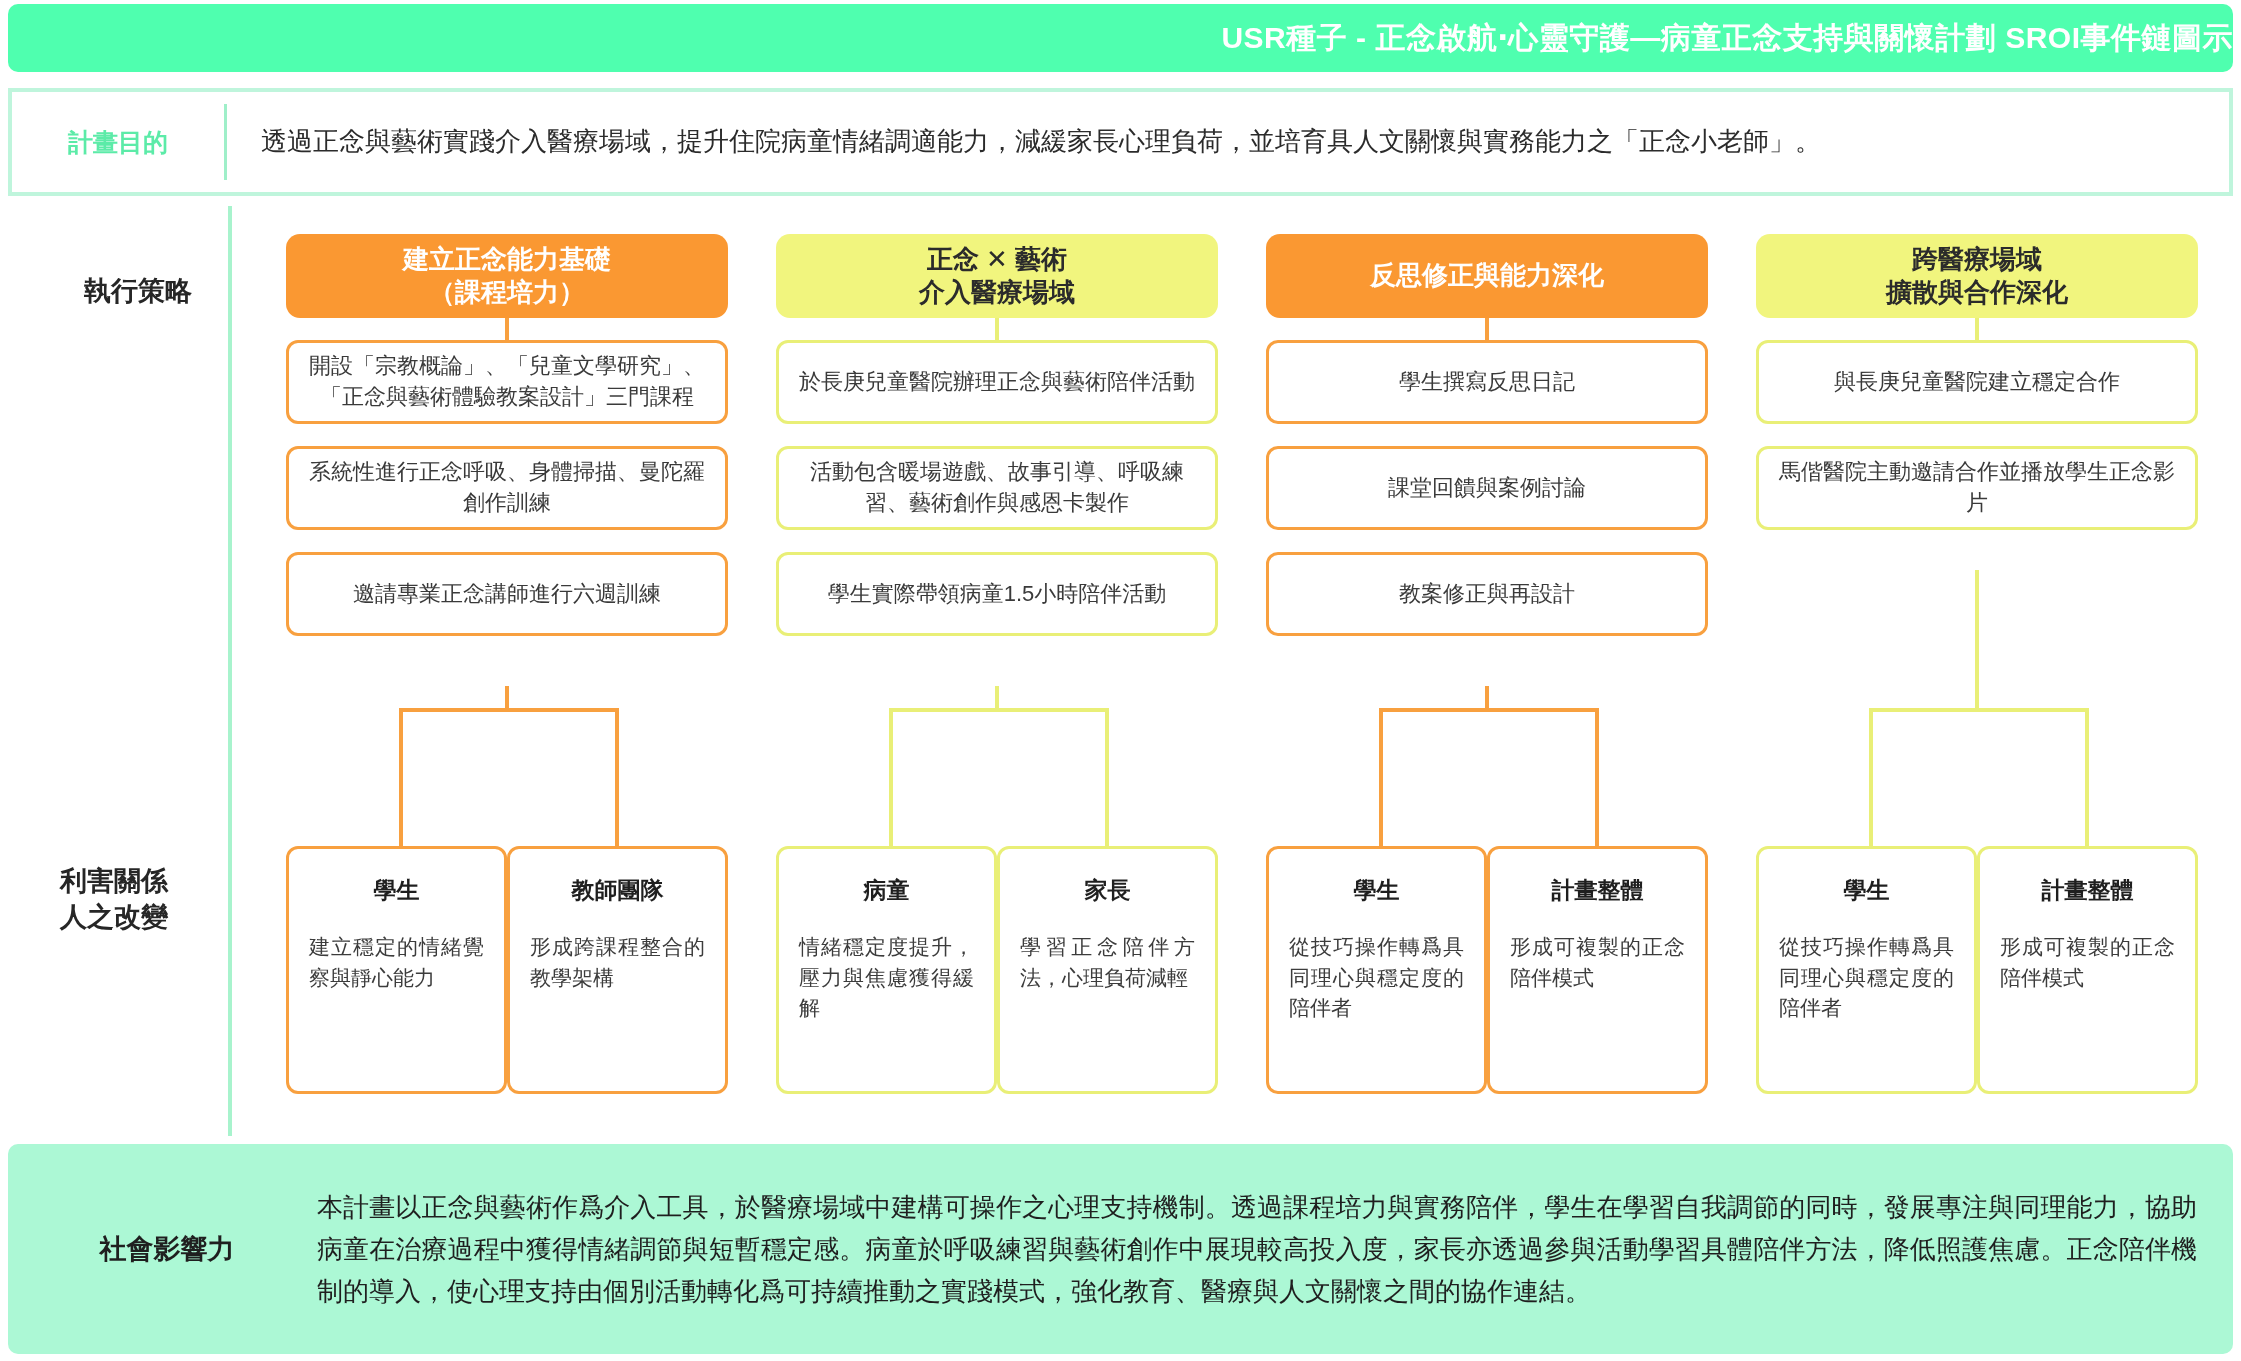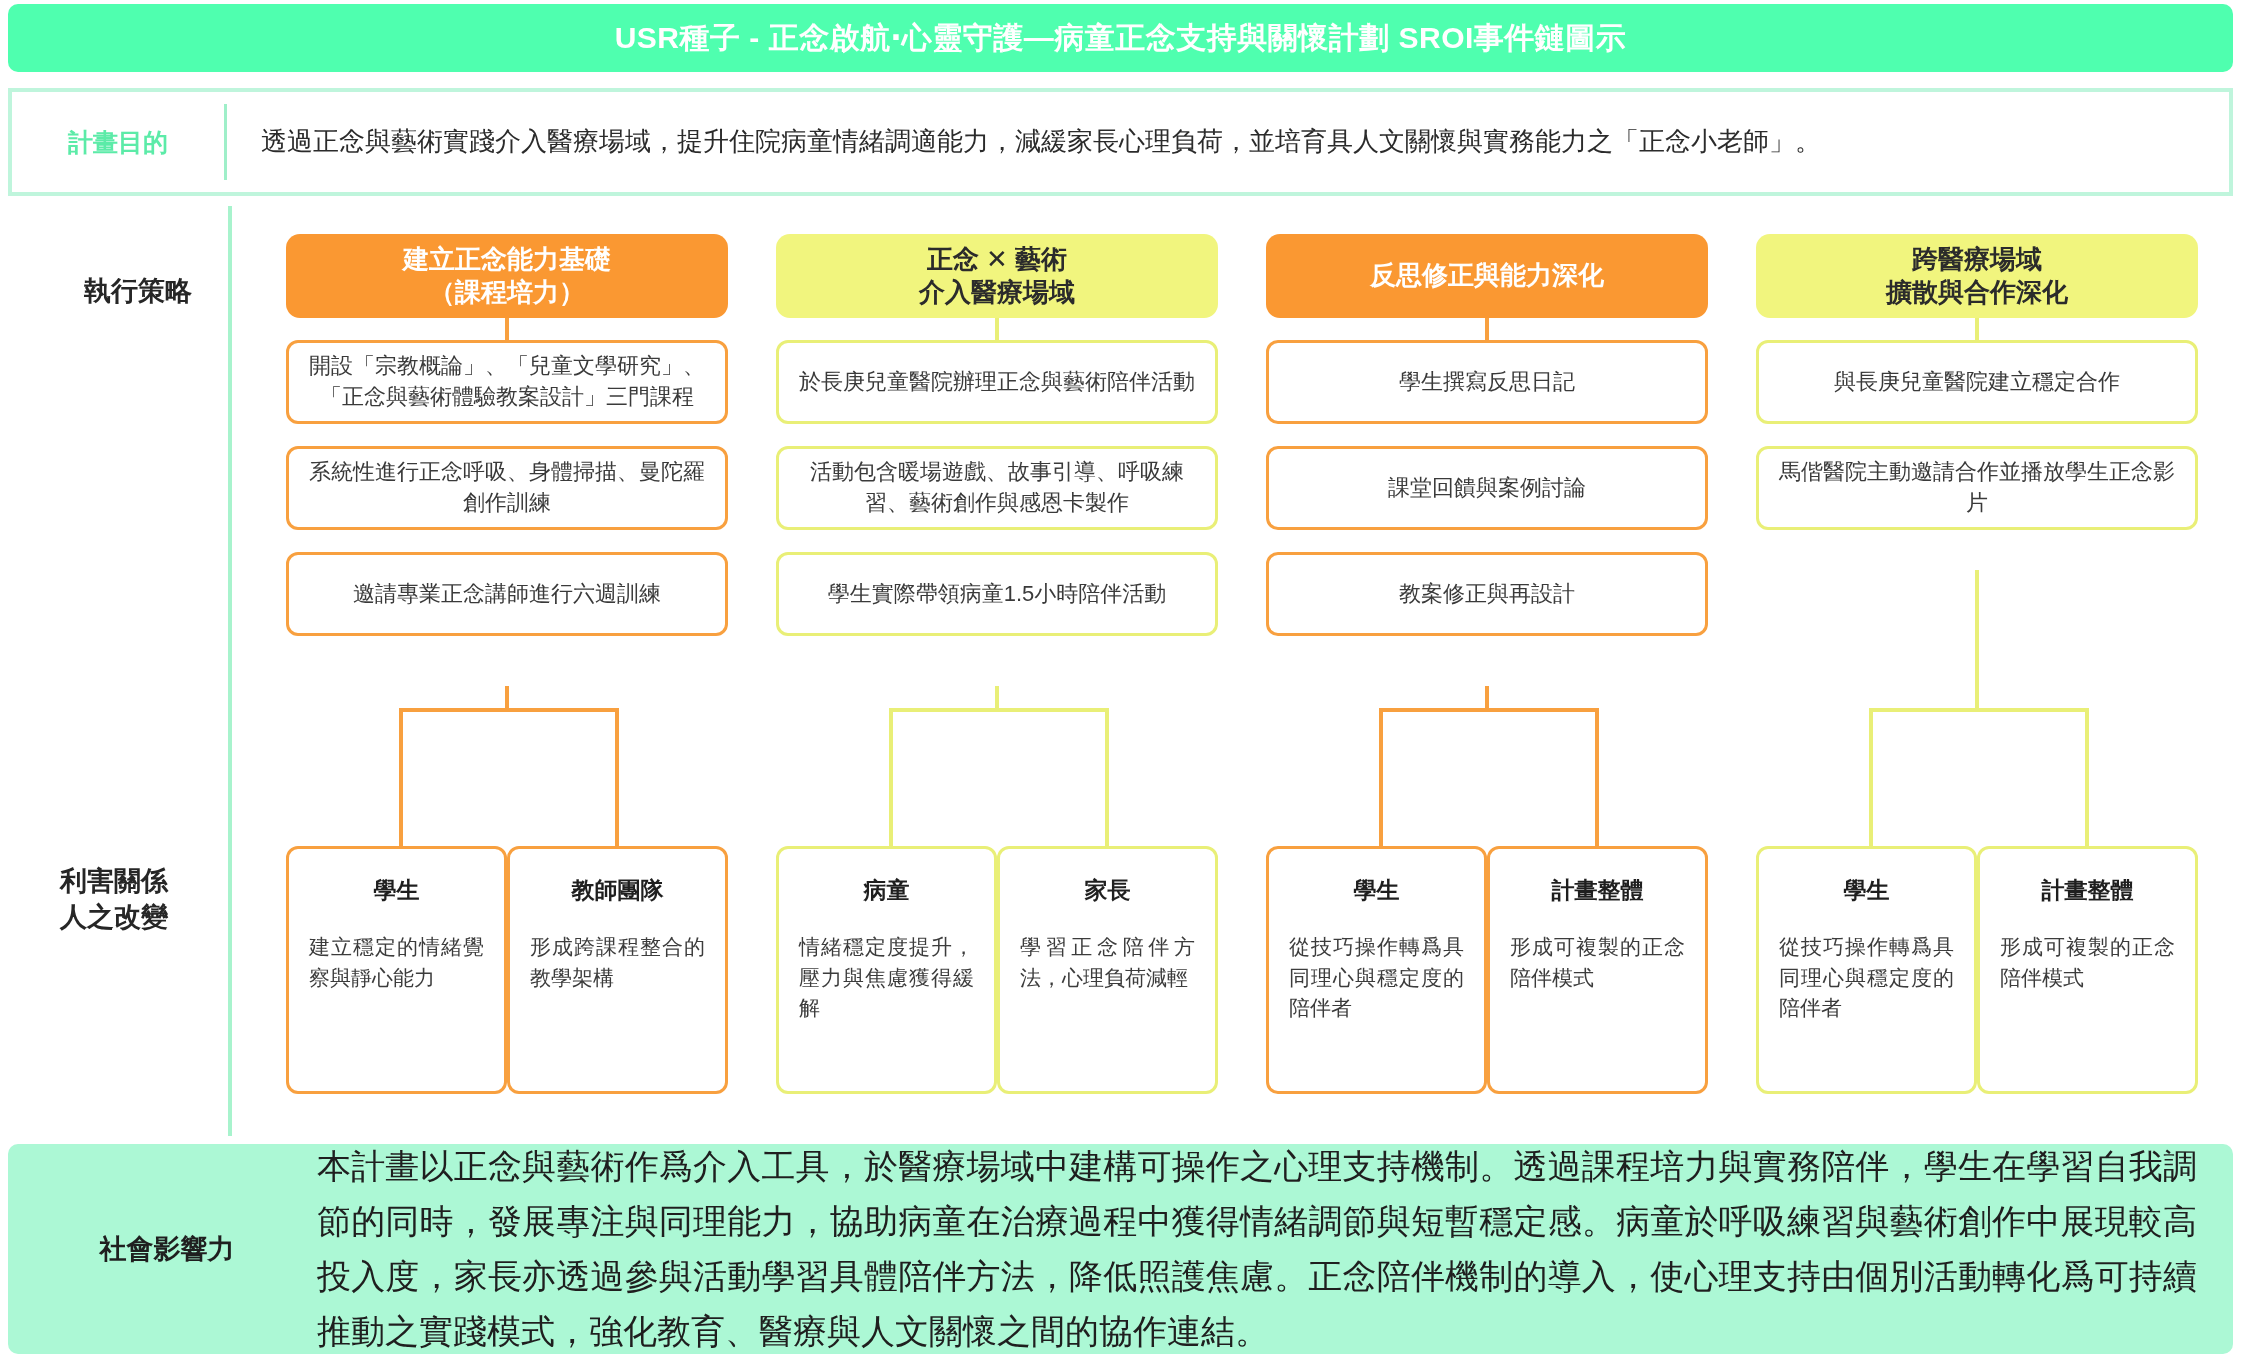--- a/index.html
+++ b/index.html
@@ -20,21 +20,21 @@
   .title-bar {
     position: absolute;
     left: 8px;
     top: 4px;
     width: 2225px;
     height: 68px;
     background: #4FFFAF;
     border-radius: 10px;
     display: flex;
     align-items: center;
-    justify-content: center;
+    justify-content: flex-end;
   }
   .title-bar .title-text {
     color: #ffffff;
     font-size: 30px;
     font-weight: bold;
     letter-spacing: 0.5px;
     white-space: nowrap;
   }
 
   
@@ -243,21 +243,21 @@
     flex: 0 0 300px;
     text-align: center;
     font-size: 27px;
     font-weight: bold;
     color: #1f1f1f;
     padding-left: 9px;
   }
   .impact-text {
     flex: 1;
     padding-right: 36px;
-    font-size: 34px;
+    font-size: 26px;
     line-height: 1.62;
     color: #1f1f1f;
     text-align: justify;
     text-align-last: left;
   }
 </style>
 </head>
 <body>
 
 <div class="title-bar">

